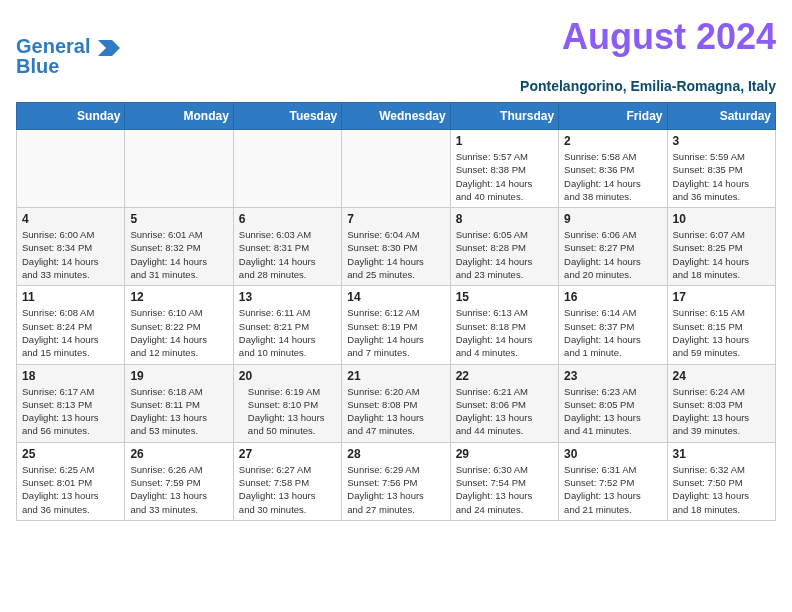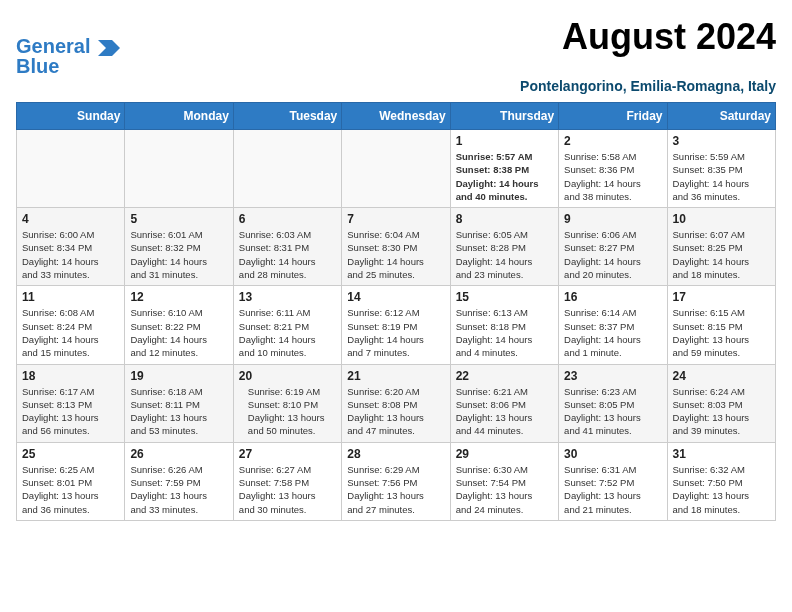--- a/index.html
+++ b/index.html
@@ -19,21 +19,21 @@
     .logo {
       display: flex;
       align-items: center;
     }
     .title-block {
       text-align: right;
     }
     .month-year {
       font-size: 36px;
       font-weight: bold;
-      color: #000000;
+      color: #8b5cf6;
     }
     .location {
       font-size: 14px;
       color: #0c4a6e;
       font-weight: bold;
       margin-top: 20px;
     }
     .calendar {
       width: 100%;
       border-collapse: collapse;
@@ -113,21 +113,21 @@
       </tr>
   </thead>
   <tbody id="calendar-body">
   <tr>
         <td class="empty"></td>
         <td class="empty"></td>
         <td class="empty"></td>
         <td class="empty"></td>
         <td>
           <span class="day-number">1</span>
-          <div class="day-info" style="white-space: pre-line; font-weight: bold;">Sunrise: 5:57 AM
+          <div class="day-info" style="white-space: pre-line;">Sunrise: 5:57 AM
 Sunset: 8:38 PM
 Daylight: 14 hours
 and 40 minutes.</div>
         </td>
         <td>
           <span class="day-number">2</span>
           <div class="day-info" style="white-space: pre-line;">Sunrise: 5:58 AM
 Sunset: 8:36 PM
 Daylight: 14 hours
 and 38 minutes.</div>

